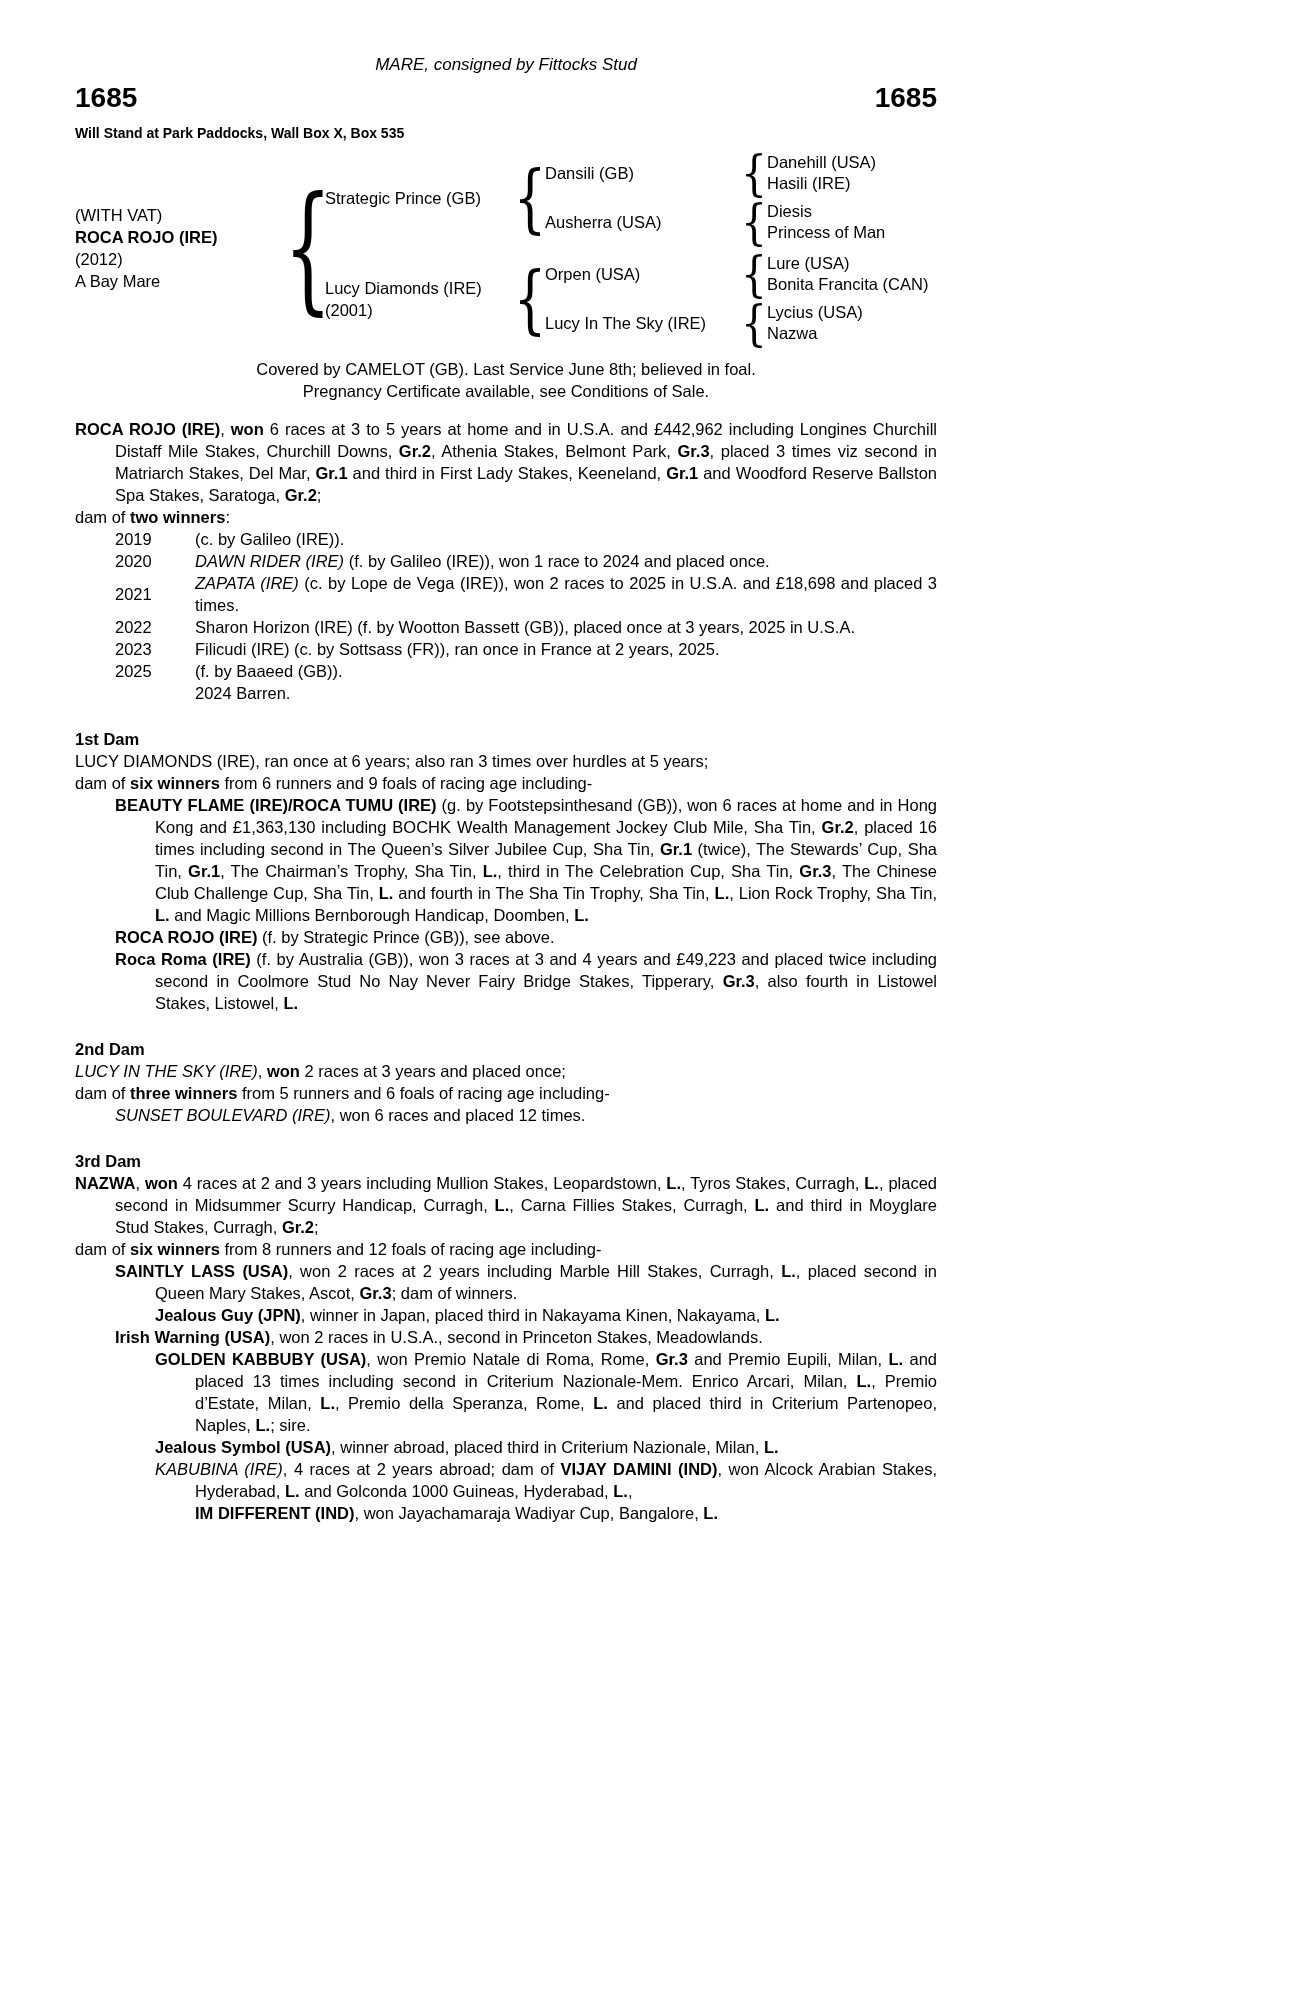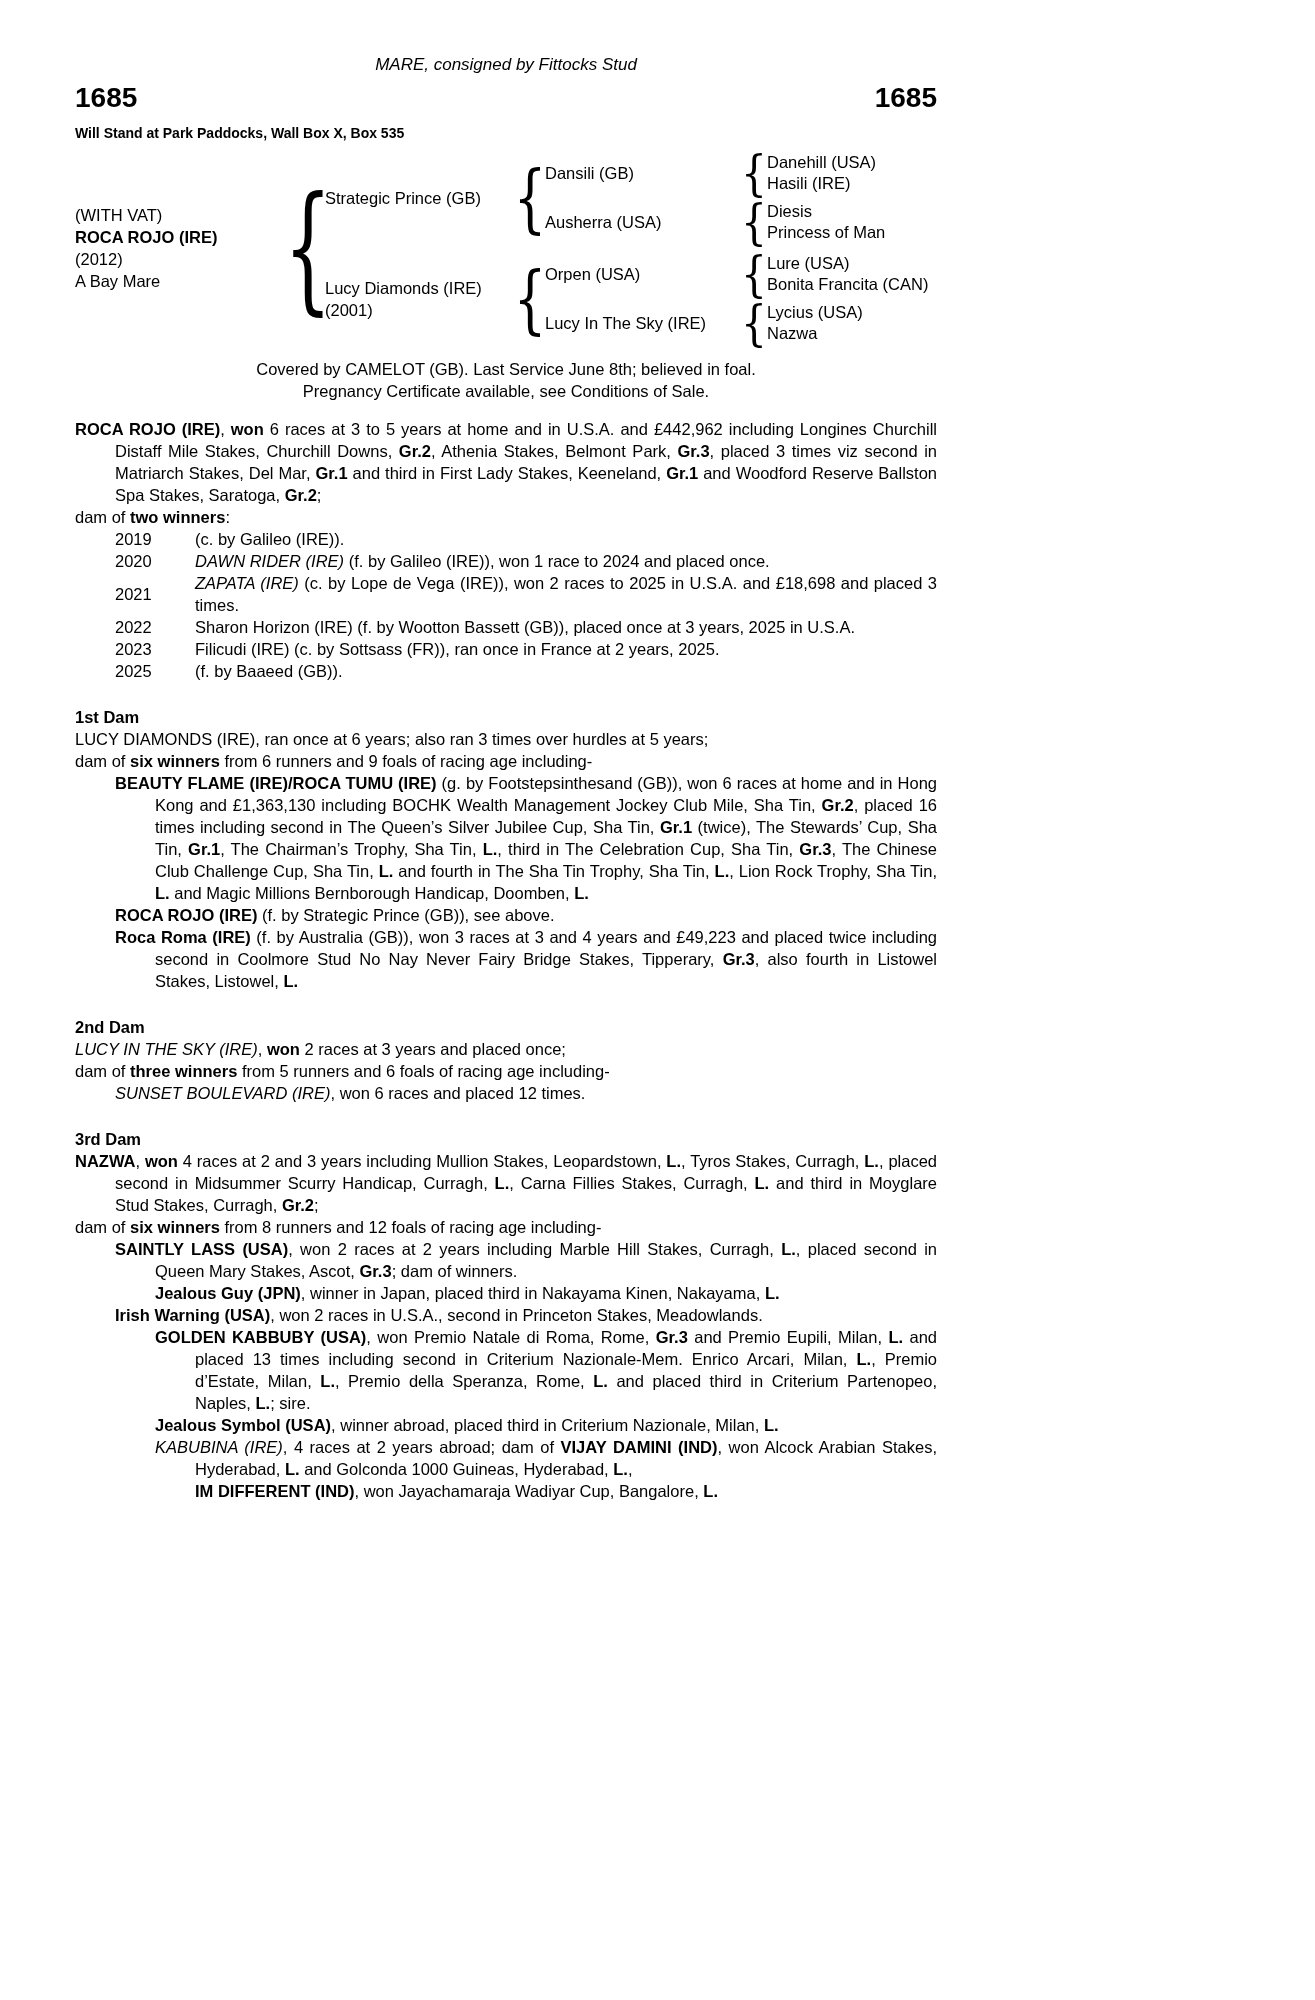--- a/index.html
+++ b/index.html
@@ -145,20 +145,21 @@
       <div class="prow">
         <div class="pyear">2023</div>
         <div class="ptext"><span>Filicudi (IRE) (c. by Sottsass (FR)), ran once in France at 2 years, 2025.</span></div>
       </div>
       <div class="prow">
         <div class="pyear">2025</div>
         <div class="ptext"><span>(f. by Baaeed (GB)).</span></div>
       </div>
       <div class="prow">
         <div class="pyear"></div>
+        <div class="ptext"><span>2024 Barren.</span></div>
       </div>
     </div>
 
     <div class="shead">1st Dam</div>
     <div class="p0"><span>LUCY DIAMONDS (IRE), ran once at 6 years; also ran 3 times over hurdles at 5 years;</span></div>
     <div><span>dam of </span><span class="b">six winners</span><span> from 6 runners and 9 foals of racing age including-</span></div>
     <div class="e1"><span class="b">BEAUTY FLAME (IRE)/ROCA TUMU (IRE)</span><span> (g. by Footstepsinthesand (GB)), won 6 races at home and in Hong Kong and £1,363,130 including BOCHK Wealth Management Jockey Club Mile, Sha Tin, </span><span class="b">Gr.2</span><span>, placed 16 times including second in The Queen’s Silver Jubilee Cup, Sha Tin, </span><span class="b">Gr.1</span><span> (twice), The Stewards’ Cup, Sha Tin, </span><span class="b">Gr.1</span><span>, The Chairman’s Trophy, Sha Tin, </span><span class="b">L.</span><span>, third in The Celebration Cup, Sha Tin, </span><span class="b">Gr.3</span><span>, The Chinese Club Challenge Cup, Sha Tin, </span><span class="b">L.</span><span> and fourth in The Sha Tin Trophy, Sha Tin, </span><span class="b">L.</span><span>, Lion Rock Trophy, Sha Tin, </span><span class="b">L.</span><span> and Magic Millions Bernborough Handicap, Doomben, </span><span class="b">L.</span></div>
     <div class="e1"><span class="b">ROCA ROJO (IRE)</span><span> (f. by Strategic Prince (GB)), see above.</span></div>
     <div class="e1"><span class="b">Roca Roma (IRE)</span><span> (f. by Australia (GB)), won 3 races at 3 and 4 years and £49,223 and placed twice including second in Coolmore Stud No Nay Never Fairy Bridge Stakes, Tipperary, </span><span class="b">Gr.3</span><span>, also fourth in Listowel Stakes, Listowel, </span><span class="b">L.</span></div>
 

